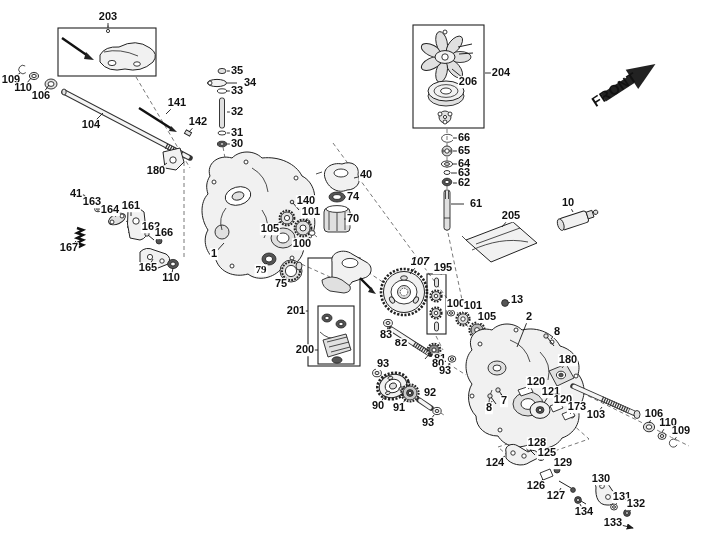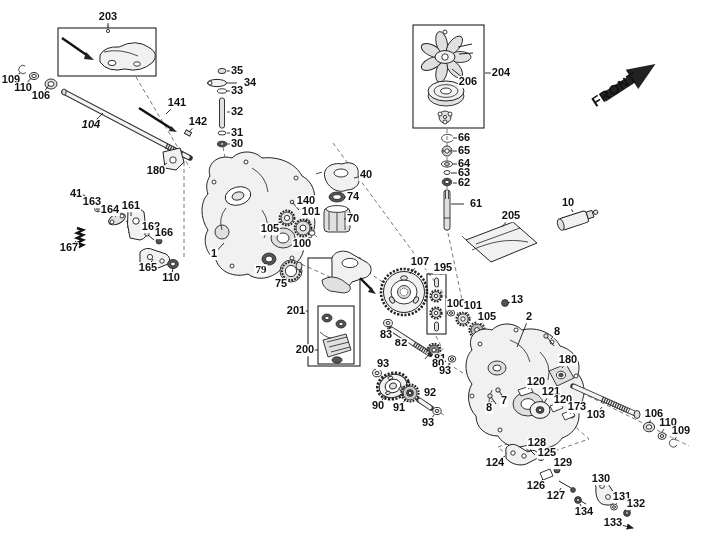--- a/index.html
+++ b/index.html
@@ -485,21 +485,21 @@
       <line x1="622" y1="497" x2="616" y2="504" class="leader"></line>
       <line x1="636" y1="504" x2="630" y2="511" class="leader"></line>
       <line x1="613" y1="523" x2="633" y2="528" class="leader" marker-end="url(#arrowhead)"></line>
     </svg>
 
 <div id="labels-layer">
       <div class="part-label" style="left: 108px; top: 17px;">203</div>
       <div class="part-label" style="left: 11px; top: 80px;">109</div>
       <div class="part-label" style="left: 23px; top: 88px;">110</div>
       <div class="part-label" style="left: 41px; top: 96px;">106</div>
-      <div class="part-label" style="left: 91px; top: 125px; font-style: italic;">104</div>
+      <div class="part-label" style="left: 91px; top: 125px;">104</div>
       <div class="part-label" style="left: 177px; top: 103px;">141</div>
       <div class="part-label" style="left: 198px; top: 122px;">142</div>
       <div class="part-label" style="left: 237px; top: 71px;">35</div>
       <div class="part-label" style="left: 237px; top: 83px; margin-left: 13px;">34</div>
       <div class="part-label" style="left: 237px; top: 91px;">33</div>
       <div class="part-label" style="left: 237px; top: 112px;">32</div>
       <div class="part-label" style="left: 237px; top: 133px;">31</div>
       <div class="part-label" style="left: 237px; top: 144px;">30</div>
       <div class="part-label" style="left: 156px; top: 171px;">180</div>
       <div class="part-label" style="left: 214px; top: 254px;">1</div>
@@ -526,21 +526,21 @@
       <div class="part-label" style="left: 353px; top: 197px;">74</div>
       <div class="part-label" style="left: 353px; top: 219px;">70</div>
       <div class="part-label" style="left: 306px; top: 201px;">140</div>
       <div class="part-label" style="left: 311px; top: 212px;">101</div>
       <div class="part-label" style="left: 270px; top: 229px;">105</div>
       <div class="part-label" style="left: 302px; top: 244px;">100</div>
       <div class="part-label" style="left: 261px; top: 270px; font-family: Liberation Serif, serif;">79</div>
       <div class="part-label" style="left: 281px; top: 284px;">75</div>
       <div class="part-label" style="left: 296px; top: 311px;">201</div>
       <div class="part-label" style="left: 305px; top: 350px;">200</div>
-      <div class="part-label" style="left: 420px; top: 262px;">107</div>
+      <div class="part-label" style="left: 420px; top: 262px; font-style: italic;">107</div>
       <div class="part-label" style="left: 443px; top: 268px;">195</div>
       <div class="part-label" style="left: 456px; top: 304px;">100</div>
       <div class="part-label" style="left: 473px; top: 306px;">101</div>
       <div class="part-label" style="left: 517px; top: 300px;">13</div>
       <div class="part-label" style="left: 487px; top: 317px;">105</div>
       <div class="part-label" style="left: 529px; top: 317px;">2</div>
       <div class="part-label" style="left: 557px; top: 332px;">8</div>
       <div class="part-label" style="left: 386px; top: 335px;">83</div>
       <div class="part-label" style="left: 401px; top: 344px; font-family: Liberation Mono, monospace;">82</div>
       <div class="part-label" style="left: 425px; top: 359px; margin-left: 15px;">81</div>

